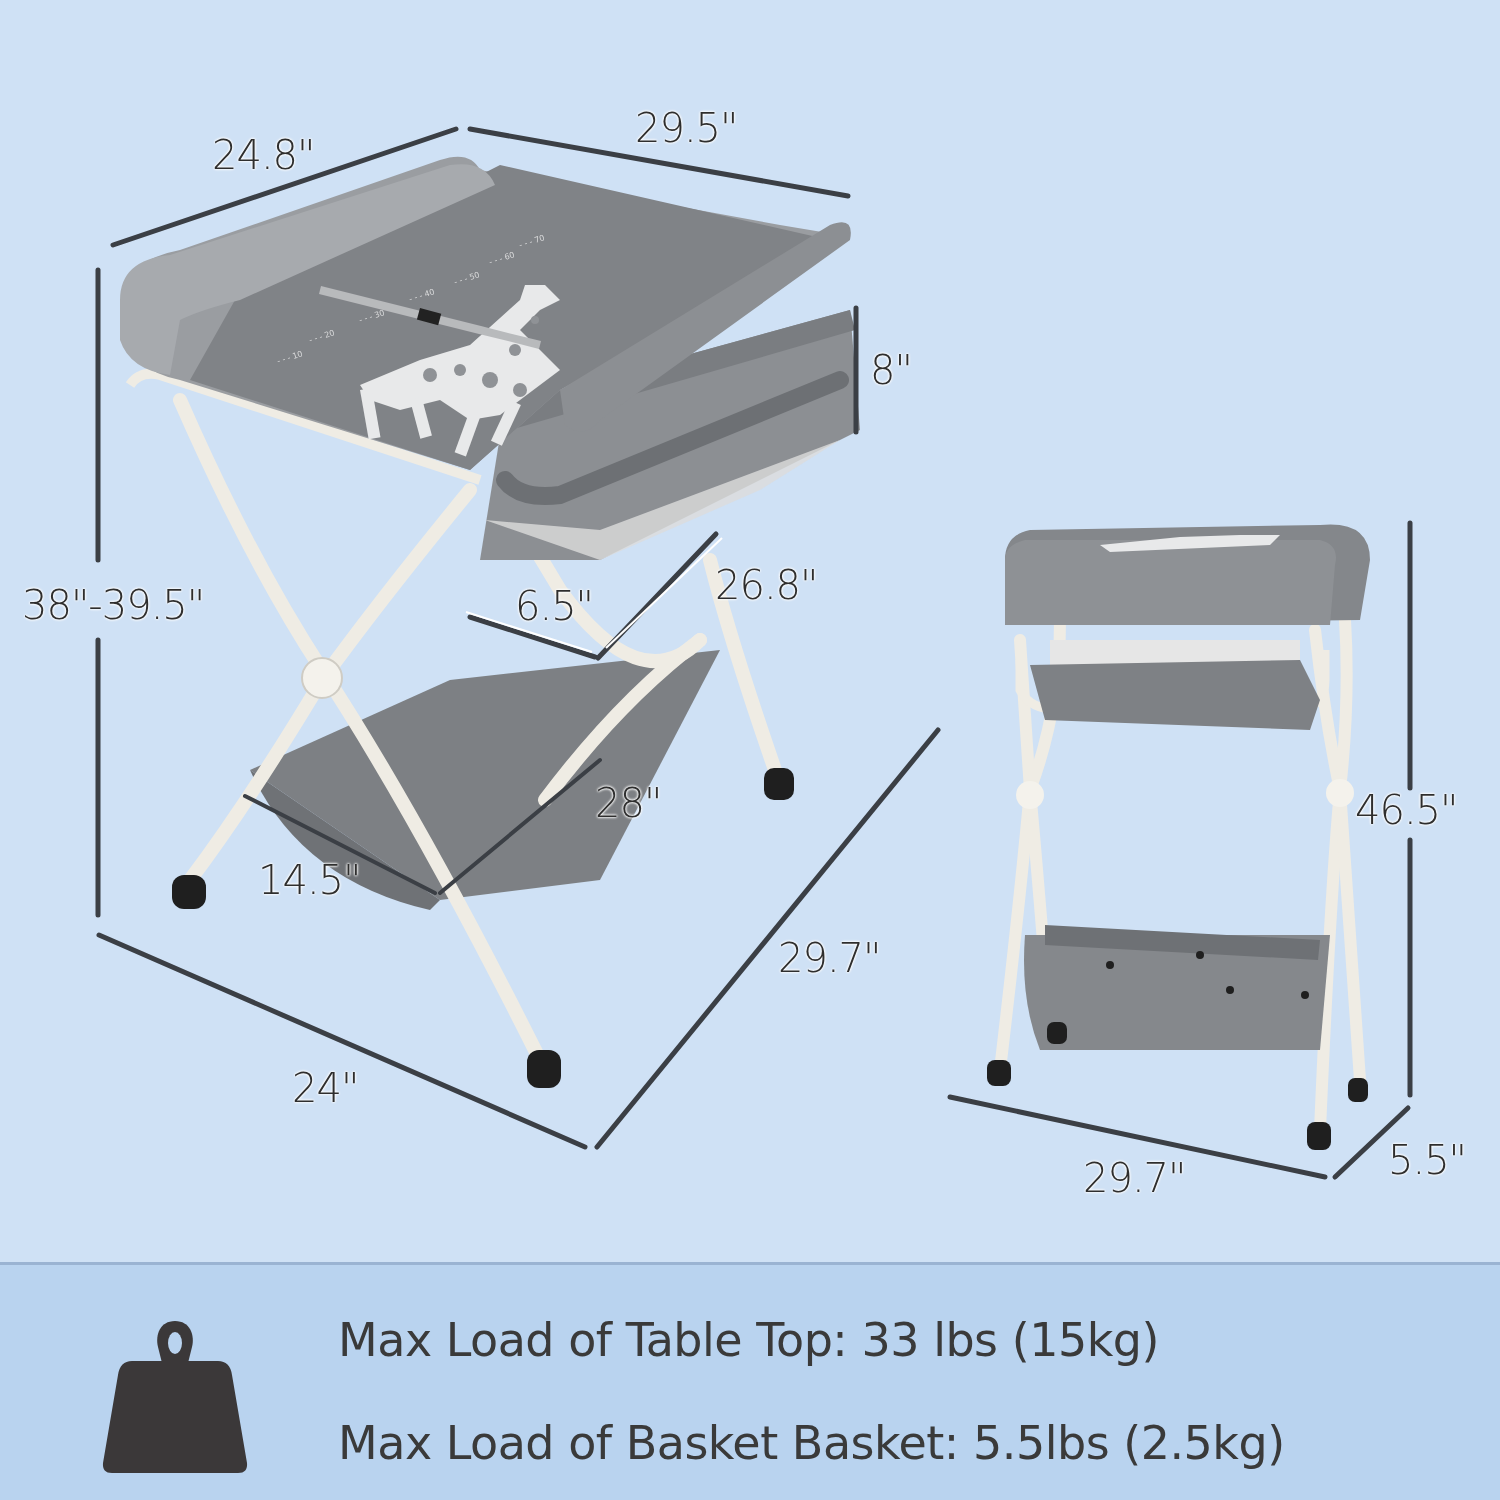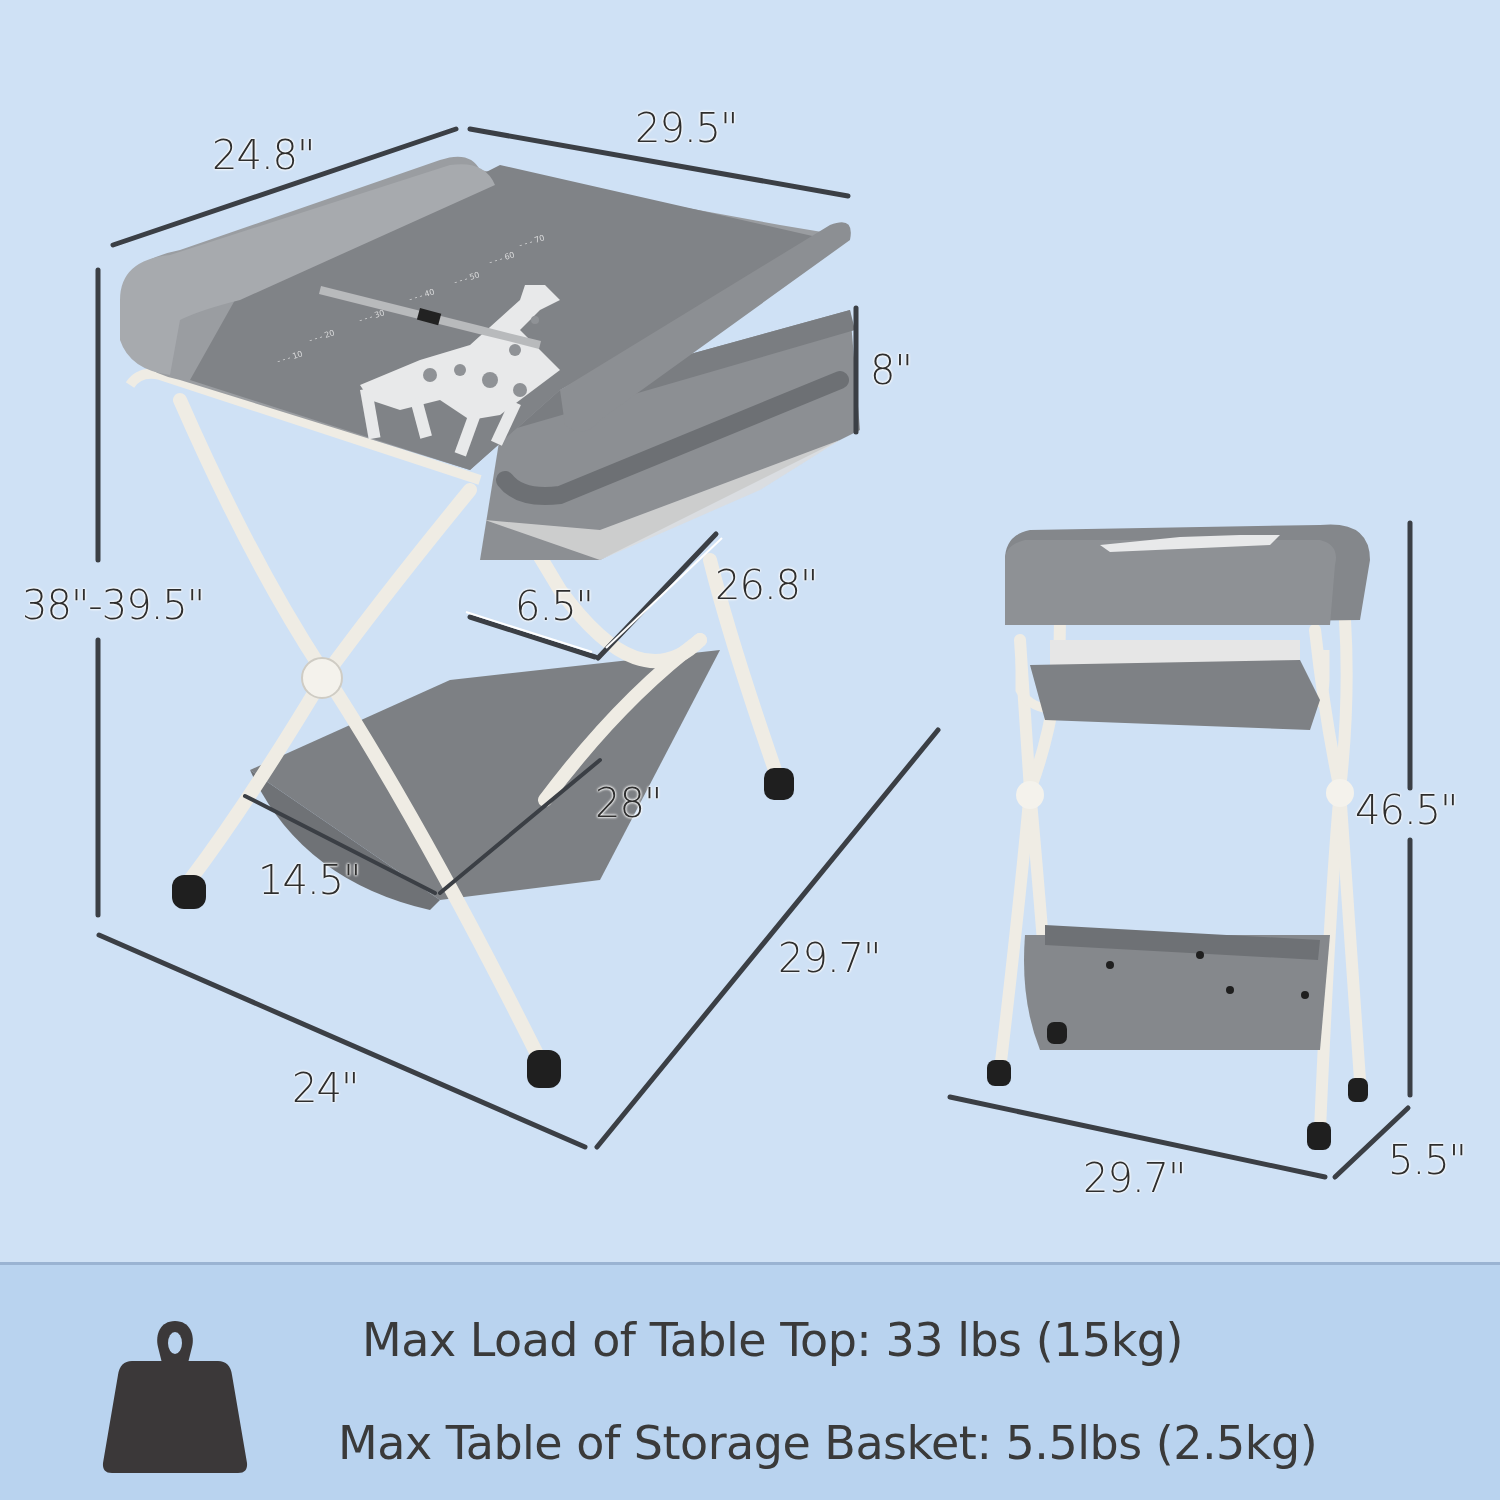--- a/index.html
+++ b/index.html
@@ -155,15 +155,15 @@
   <div class="dim" style="left:1083px;top:1158px;">29.7"</div>
   <div class="dim" style="left:1388px;top:1140px;">5.5"</div>
 </div>
 
 <div id="footer">
   <svg id="weight-icon" viewBox="0 0 150 160">
     <path d="M75 8 C60 8 55 22 58 34 L62 50 L88 50 L92 34 C95 22 90 8 75 8 Z" fill="#3b3839"></path>
     <ellipse cx="75" cy="30" rx="7" ry="11" fill="#b9d3ef"></ellipse>
     <path d="M32 48 Q20 48 18 62 L3 150 Q2 160 12 160 L138 160 Q148 160 147 150 L132 62 Q130 48 118 48 Z" fill="#3b3839"></path>
   </svg>
-  <div class="load-line" style="top:52px;margin-left:24px;">Max Load of Table Top: 33 lbs (15kg)</div>
-  <div class="load-line" style="top:155px;">Max Table of Storage Basket: 5.5lbs (2.5kg)</div>
+  <div class="load-line" style="top:52px;">Max Load of Table Top: 33 lbs (15kg)</div>
+  <div class="load-line" style="top:155px;">Max Load of Basket Basket: 5.5lbs (2.5kg)</div>
 </div>
 
 </body></html>

